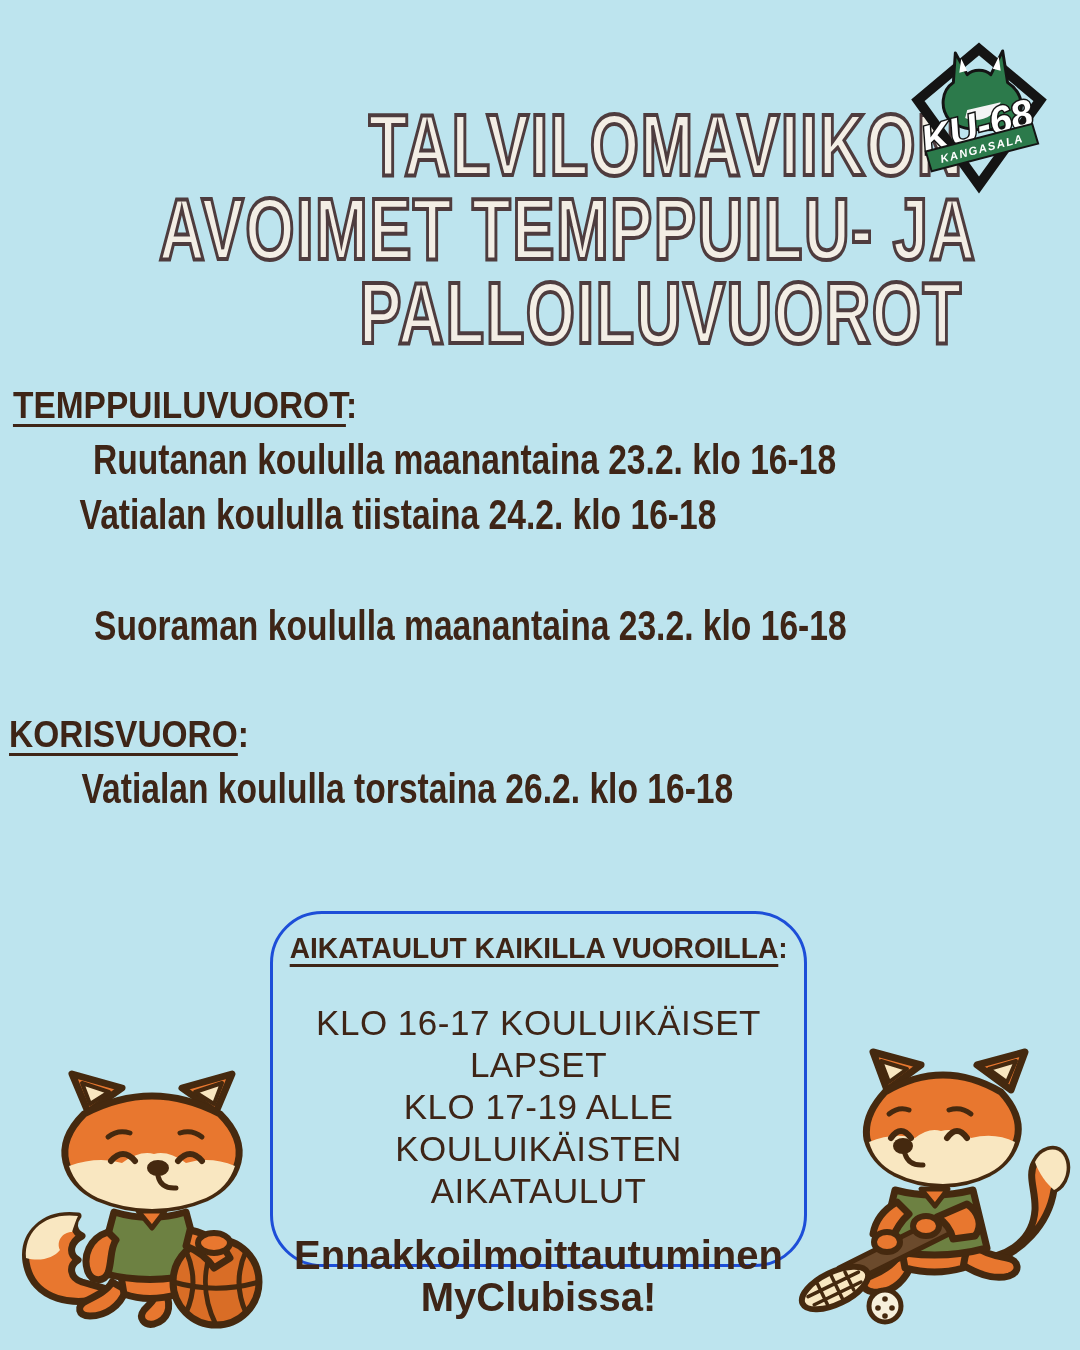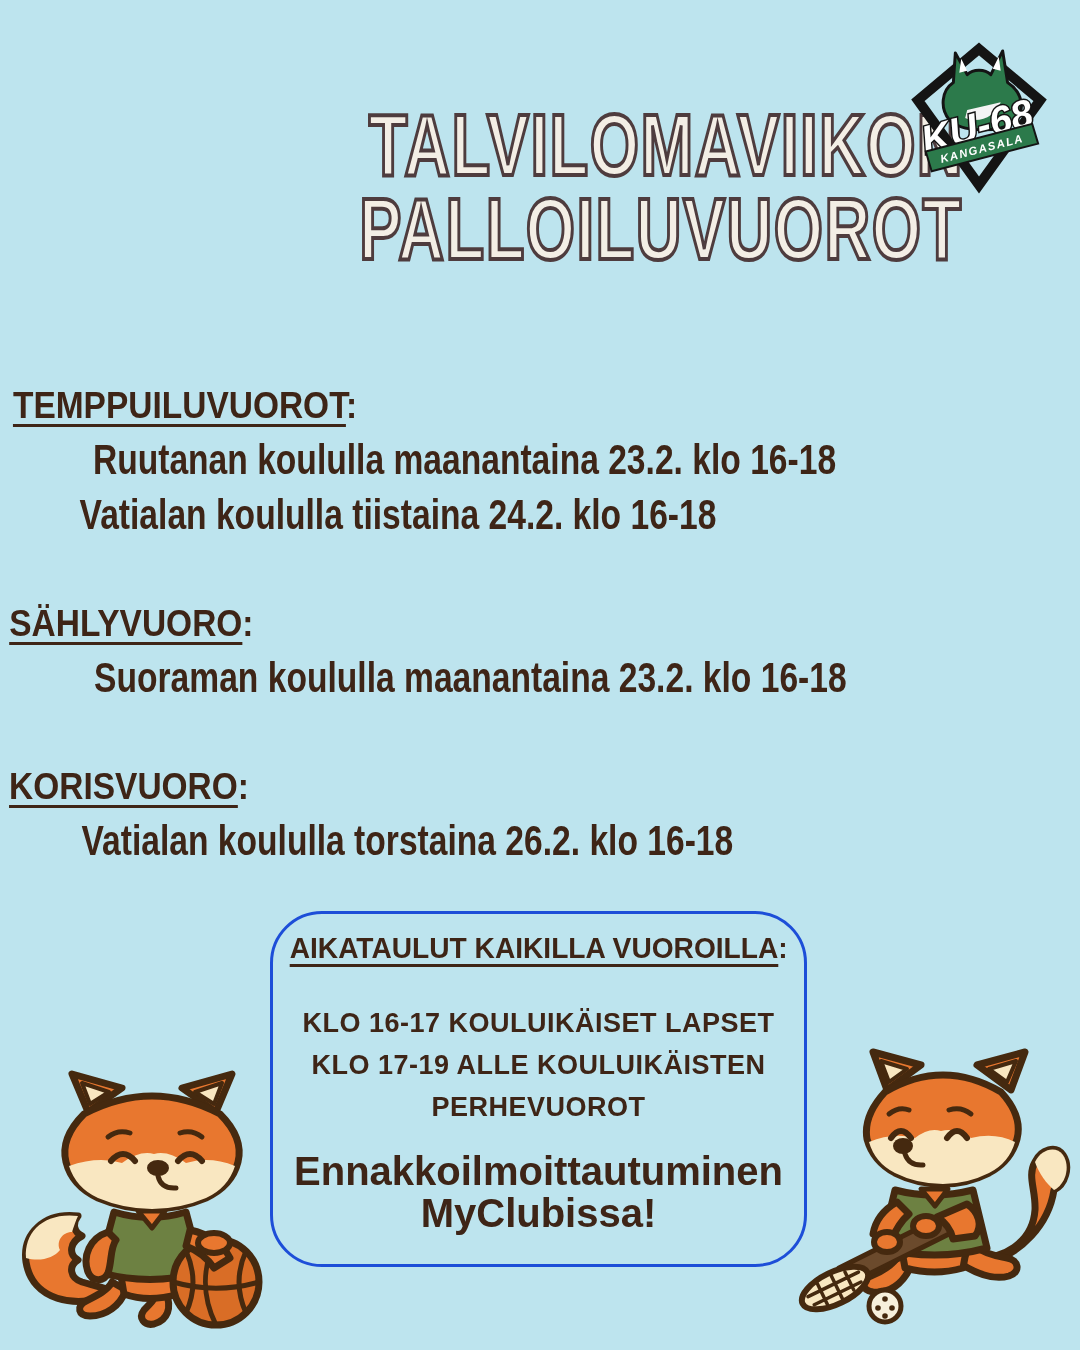--- a/index.html
+++ b/index.html
@@ -31,32 +31,33 @@
     font-size:42px; font-weight:bold;
   }
   
   .schedule-box {
     position:absolute; left:270px; top:911px; width:537px; height:356px;
     box-sizing:border-box; border:3px solid #1d4ed8; border-radius:52px;
     text-align:center;
   }
   .box-heading { margin-top:16px; font-size:29px; font-weight:bold; line-height:36px; }
   .box-heading .squeeze { display:inline-block; transform:scaleX(0.97); white-space:nowrap; }
-  .box-lines { margin-top:36px; font-size:27px; font-weight:bold; line-height:42px; letter-spacing:0.5px; }
+  .box-lines { margin-top:36px; font-size:35px; font-weight:normal; line-height:42px; letter-spacing:0.5px; }
   .box-note  { margin-top:22px; font-size:40px; font-weight:bold; line-height:42px; }
   
   .logo { position:absolute; left:910px; top:36px; width:138px; height:160px; }
   .fox-left  { position:absolute; left:8px;   top:1066px; width:262px; height:264px; }
   .fox-right { position:absolute; left:795px; top:1042px; width:285px; height:308px; }
 </style>
 </head>
 <body>
 
 <header class="poster-title">
   <div class="line"><span>TALVILOMAVIIKON</span></div>
+  <div class="line"><span>AVOIMET TEMPPUILU- JA</span></div>
   <div class="line"><span>PALLOILUVUOROT</span></div>
 </header>
 
 <svg class="logo" viewBox="0 0 140 160">
   <path d="M70,12 L132,64 L70,150 L8,64 Z" fill="none" stroke="#141414" stroke-width="10" stroke-linejoin="miter"></path>
   <g stroke="#141414" stroke-width="3" stroke-linejoin="round">
     <path fill="#2c7a4b" d="M46,16 L58,38 C64,32 76,32 82,38 L94,14 L99,46 C114,56 118,74 106,86 C88,98 52,96 40,84 C30,72 32,54 44,46 Z"></path>
     <path fill="#ffffff" stroke="none" d="M52,22 L58,34 L50,36 Z M90,20 L84,32 L92,34 Z"></path>
     <path fill="#f4f4f4" stroke="none" d="M58,74 L92,66 C88,80 70,88 56,82 Z"></path>
   </g>
@@ -69,43 +70,40 @@
 
   <section class="section">
     <div class="section-heading">
       <span class="squeeze"><span class="u">TEMPPUILUVUOROT</span><span>:</span></span>
     </div>
     <div class="section-line"><span>Ruutanan koululla maanantaina 23.2. klo 16-18</span></div>
     <div class="section-line"><span>Vatialan koululla tiistaina 24.2. klo 16-18</span></div>
   </section>
 
   <section class="section">
-    <div class="section-heading">
-      <span class="squeeze"><span class="u">SÄHLYVUORO</span><span>:</span></span>
-    </div>
     <div class="section-line"><span>Suoraman koululla maanantaina 23.2. klo 16-18</span></div>
   </section>
 
   <section class="section">
     <div class="section-heading">
       <span class="squeeze"><span class="u">KORISVUORO</span><span>:</span></span>
     </div>
     <div class="section-line"><span>Vatialan koululla torstaina 26.2. klo 16-18</span></div>
   </section>
 
 </div>
 
 <div class="schedule-box">
   <div class="box-heading">
     <span class="squeeze"><span class="u">AIKATAULUT KAIKILLA VUOROILLA</span><span>:</span></span>
   </div>
   <div class="box-lines">
     <div>KLO 16-17 KOULUIKÄISET LAPSET</div>
     <div>KLO 17-19 ALLE KOULUIKÄISTEN</div>
-    <div>PERHEVUOROT</div>
+    <div>AIKATAULUT</div>
   </div>
   <div class="box-note">
     <div>Ennakkoilmoittautuminen</div>
     <div>MyClubissa!</div>
   </div>
 </div>
 
 <svg class="fox-left" viewBox="0 0 262 264">
   <g fill="none" stroke="#45290f" stroke-width="7" stroke-linejoin="round" stroke-linecap="round">
 

